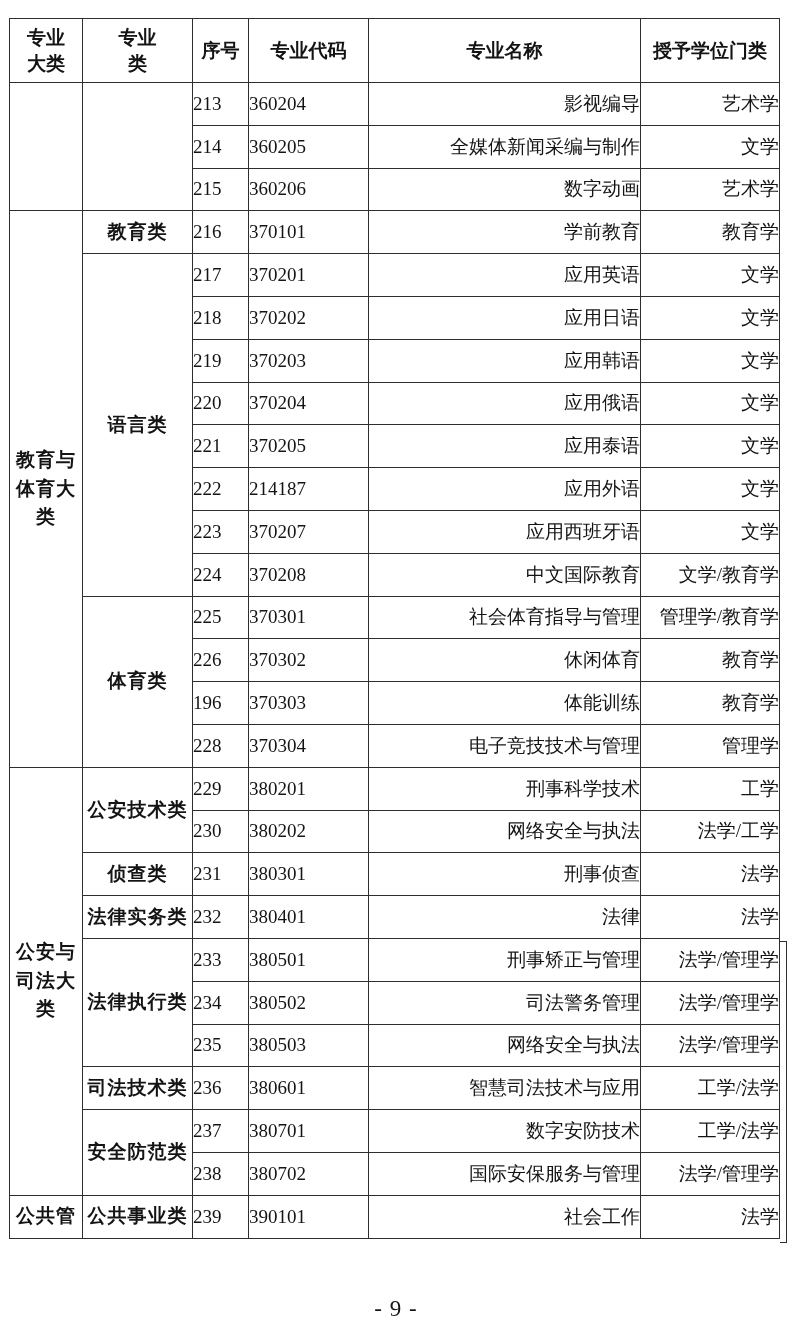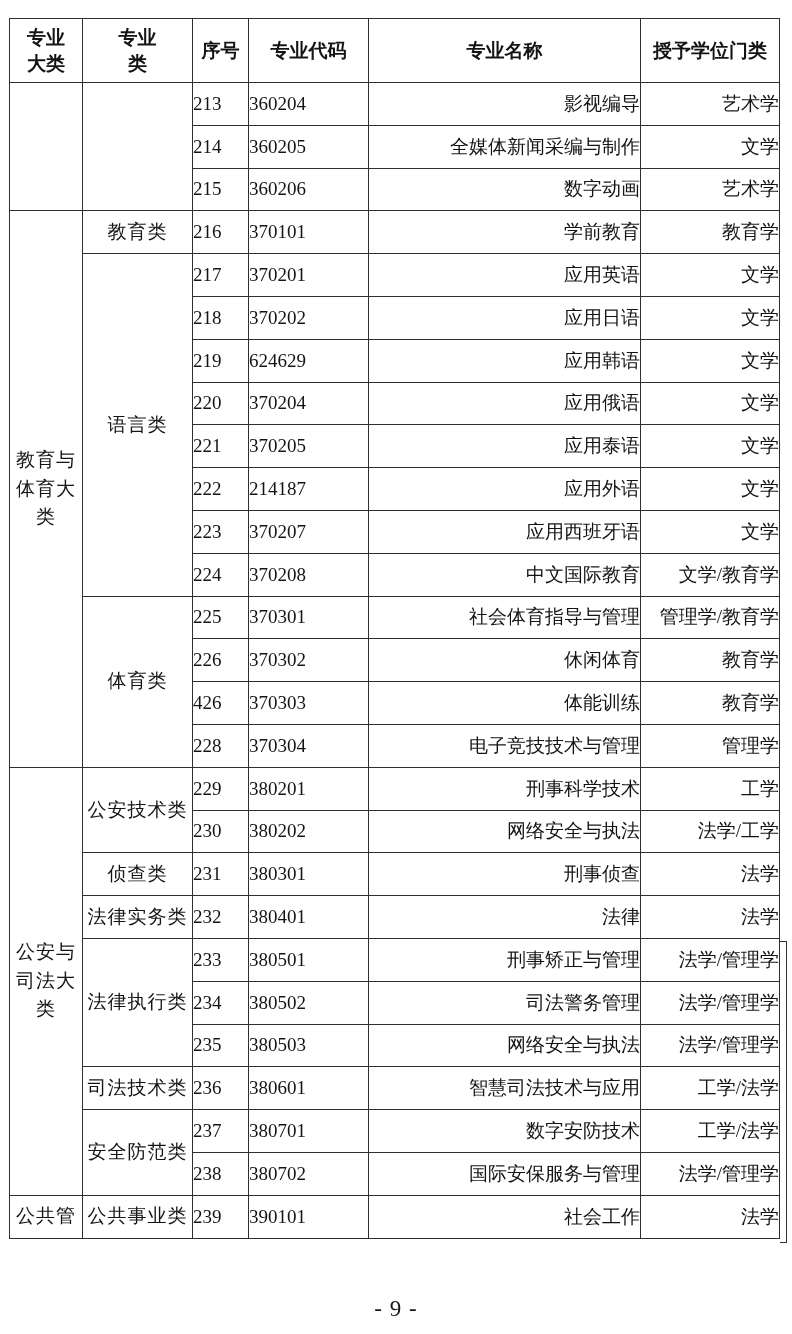--- a/index.html
+++ b/index.html
@@ -38,20 +38,21 @@
     vertical-align:middle;
   }
   td.c { text-align:left; }
   td.l { text-align:right; padding-left:7px; }
   td.grp, td.cls {
     text-align:center;
     vertical-align:middle;
     white-space:pre-line;
     line-height:1.5;
     letter-spacing:1px;
+    font-weight:bold;
   }
   td.nr { border-right:none; }
   .step {
     position:absolute;
     left:780px; top:941px;
     width:6px; height:300px;
     border-top:1.5px solid #2e2e2e;
     border-right:1.5px solid #2e2e2e;
     border-bottom:1.5px solid #2e2e2e;
   }
@@ -129,21 +130,21 @@
           <td class="l">文学</td>
         </tr>
         <tr>
           <td class="c">218</td>
           <td class="c">370202</td>
           <td class="l">应用日语</td>
           <td class="l">文学</td>
         </tr>
         <tr>
           <td class="c">219</td>
-          <td class="c">624629</td>
+          <td class="c">370203</td>
           <td class="l">应用韩语</td>
           <td class="l">文学</td>
         </tr>
         <tr>
           <td class="c">220</td>
           <td class="c">370204</td>
           <td class="l">应用俄语</td>
           <td class="l">文学</td>
         </tr>
         <tr>
@@ -177,21 +178,21 @@
           <td class="l">社会体育指导与管理</td>
           <td class="l">管理学/教育学</td>
         </tr>
         <tr>
           <td class="c">226</td>
           <td class="c">370302</td>
           <td class="l">休闲体育</td>
           <td class="l">教育学</td>
         </tr>
         <tr>
-          <td class="c">426</td>
+          <td class="c">196</td>
           <td class="c">370303</td>
           <td class="l">体能训练</td>
           <td class="l">教育学</td>
         </tr>
         <tr>
           <td class="c">228</td>
           <td class="c">370304</td>
           <td class="l">电子竞技技术与管理</td>
           <td class="l">管理学</td>
         </tr>

